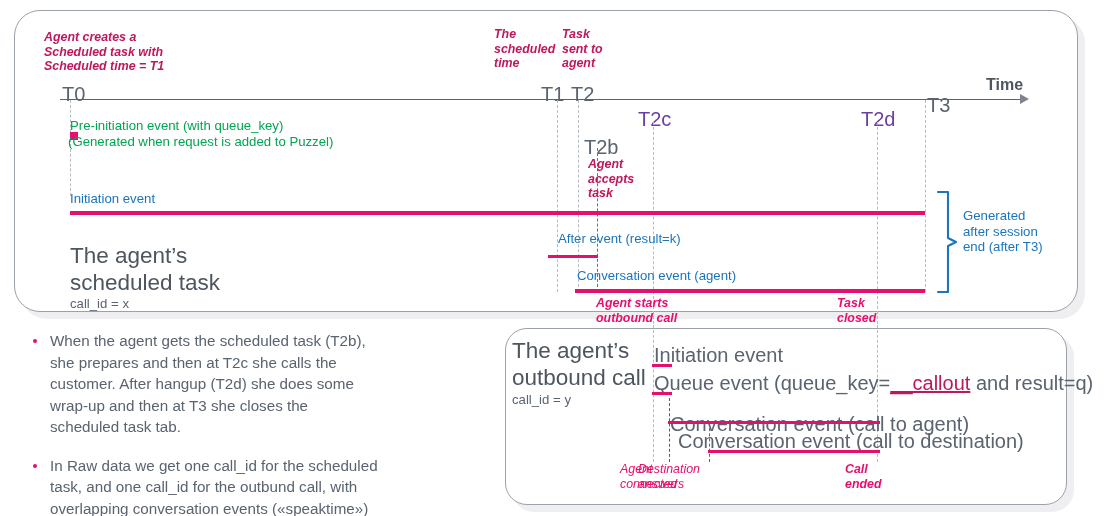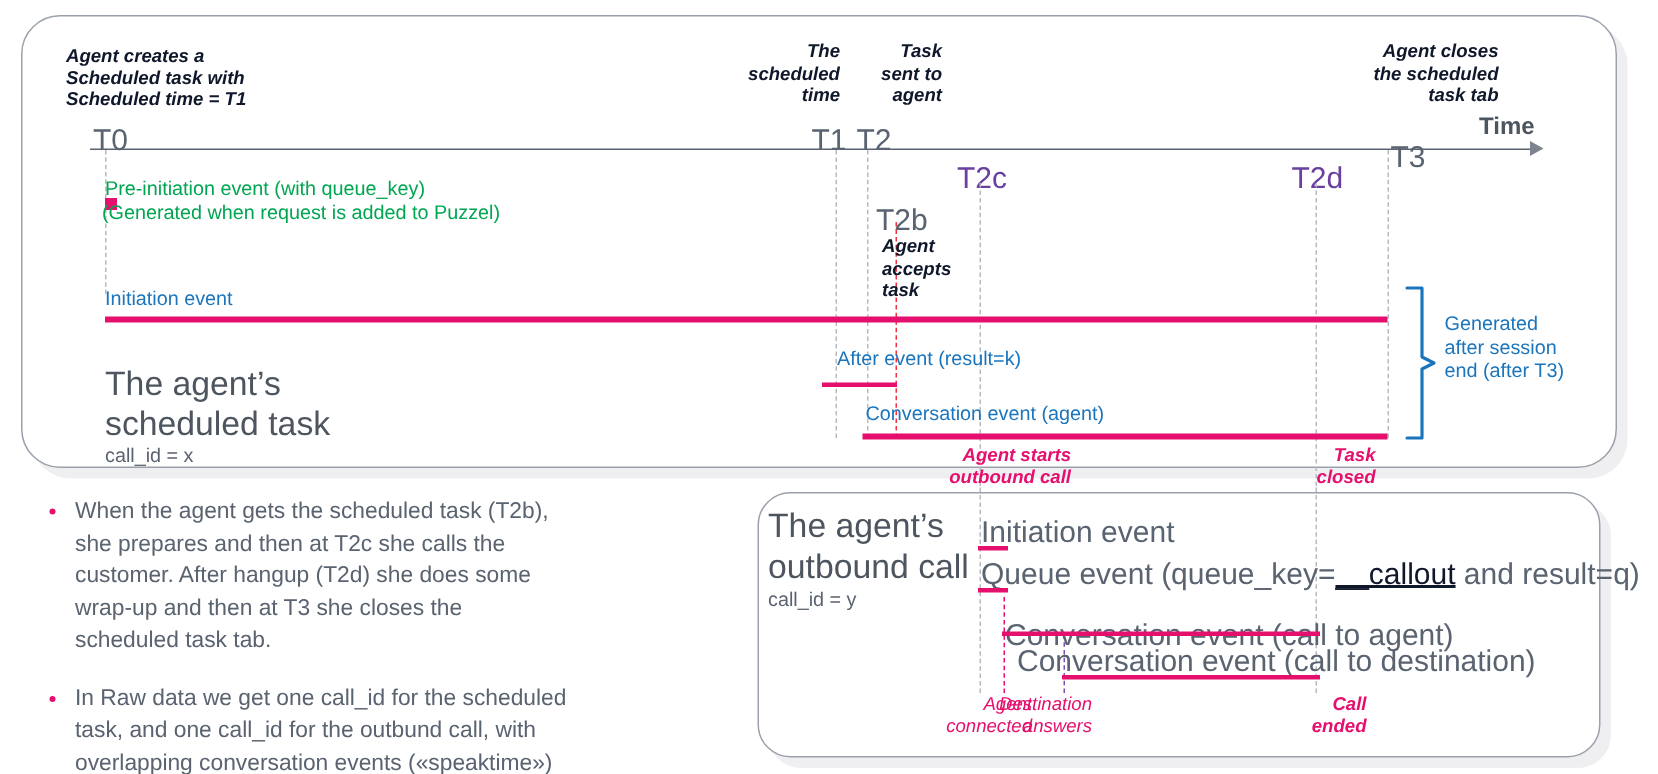--- a/index.html
+++ b/index.html
@@ -13,29 +13,29 @@
   
   .panel{
     position:absolute;border:1.2px solid #9aa1ab;border-radius:26px;
     background:#ffffff;box-shadow:7px 7px 0 0 #efeff1;
   }
   #main-panel{left:14px;top:10px;width:1062px;height:300px;}
   #outbound-panel{left:505px;top:328px;width:560px;height:175px;border-radius:22px;}
 
   
   .t{position:absolute;white-space:pre;line-height:1.18;}
-  .pink{color:#0f172a;}
+  .pink{color:#be185d;}
   .pinkb{color:#e5106e;font-weight:bold;font-style:italic;}
   .pinki{color:#e5106e;font-style:italic;}
   .blue{color:#1b75bc;}
   .green{color:#00a651;}
   .purple{color:#6a3fa0;}
   .gray{color:#5a6370;}
   .dark{color:#4d555f;}
-  .ctr{text-align:right;}
+  .ctr{text-align:left;}
 
   
   .axis{position:absolute;height:0;border-top:1.3px solid #5a6370;}
   .arrowhead{
     position:absolute;width:0;height:0;
     border-top:5px solid transparent;border-bottom:5px solid transparent;
     border-left:9px solid #7d848e;
   }
 
   
@@ -82,23 +82,20 @@
 Scheduled time = T1</div>
 
   <div class="t pink fs12 ital bold ctr" style="left:494px;top:27px;width:66px;">The
 scheduled
 time</div>
 
   <div class="t pink fs12 ital bold ctr" style="left:562px;top:27px;width:66px;">Task
 sent to
 agent</div>
 
-  <div class="t pink fs12 ital bold ctr" style="left:869px;top:27px;width:130px;">Agent closes
-the scheduled
-task tab</div>
 
   <div class="t dark fs16 bold" style="left:986px;top:76px;">Time</div>
 
   <div class="axis" style="left:60px;top:99px;width:962px;"></div>
   <div class="arrowhead" style="left:1020px;top:94px;"></div>
 
   <div class="t gray fs14" style="left:62px;top:83px;">T0</div>
   <div class="t gray fs14" style="left:541px;top:83px;">T1</div>
   <div class="t gray fs14" style="left:571px;top:83px;">T2</div>
   <div class="t gray fs14" style="left:915px;top:94px;margin-left:12px;">T3</div>

